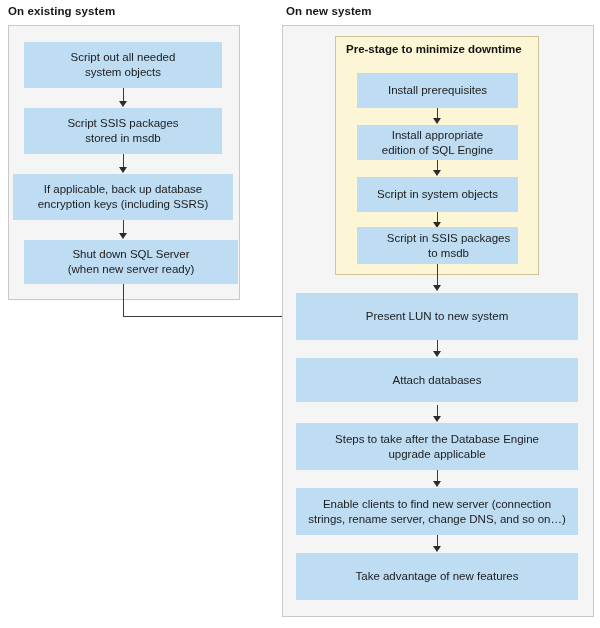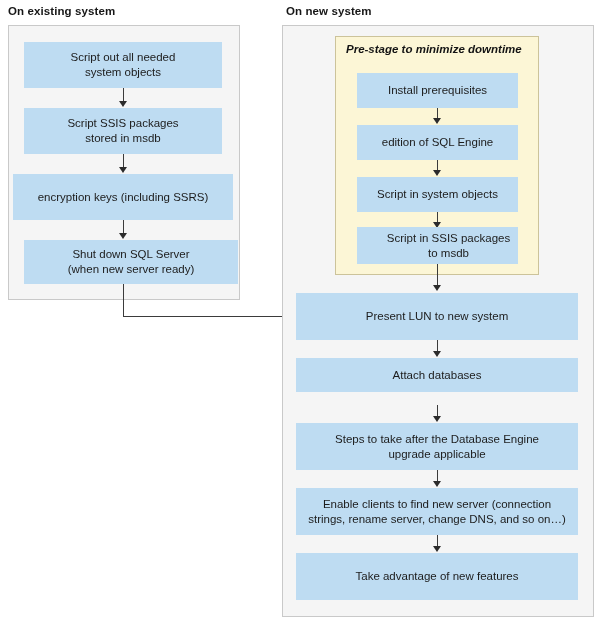--- a/index.html
+++ b/index.html
@@ -40,21 +40,20 @@
   .group-box {
     position: absolute;
     background: #fcf6d6;
     border: 1px solid #ccc39a;
     box-sizing: border-box;
   }
   .group-title {
     position: absolute;
     font-size: 11.5px;
     font-weight: bold;
-    font-style: italic;
     color: #141414;
     white-space: nowrap;
     text-align: center;
   }
 
   .node {
     position: absolute;
     background: #bedcf2;
     box-sizing: border-box;
     display: flex;
@@ -120,20 +119,21 @@
       <span>Script SSIS packages</span>
       <span>stored in msdb</span>
     </div>
   </div>
 
   <div class="arrow-v" style="left:123px; top:154px; height:14px;"></div>
   <div class="arrow-head-down" style="left:119px; top:167px;"></div>
 
   <div class="node" style="left:13px; top:174px; width:220px; height:46px;">
     <div>
+      <span>If applicable, back up database</span>
       <span>encryption keys (including SSRS)</span>
     </div>
   </div>
 
   <div class="arrow-v" style="left:123px; top:220px; height:14px;"></div>
   <div class="arrow-head-down" style="left:119px; top:233px;"></div>
 
   <div class="node" style="left:24px; top:240px; width:214px; height:44px;">
     <div>
       <span>Shut down SQL Server</span>
@@ -156,20 +156,21 @@
     <div>
       <span>Install prerequisites</span>
     </div>
   </div>
 
   <div class="arrow-v" style="left:437px; top:108px; height:11px;"></div>
   <div class="arrow-head-down" style="left:433px; top:118px;"></div>
 
   <div class="node" style="left:357px; top:125px; width:161px; height:35px;">
     <div>
+      <span>Install appropriate</span>
       <span>edition of SQL Engine</span>
     </div>
   </div>
 
   <div class="arrow-v" style="left:437px; top:160px; height:11px;"></div>
   <div class="arrow-head-down" style="left:433px; top:170px;"></div>
 
   <div class="node" style="left:357px; top:177px; width:161px; height:35px;">
     <div>
       <span>Script in system objects</span>
@@ -191,21 +192,21 @@
 
   <div class="node" style="left:296px; top:293px; width:282px; height:47px;">
     <div>
       <span>Present LUN to new system</span>
     </div>
   </div>
 
   <div class="arrow-v" style="left:437px; top:340px; height:12px;"></div>
   <div class="arrow-head-down" style="left:433px; top:351px;"></div>
 
-  <div class="node" style="left:296px; top:358px; width:282px; height:34px;">
+  <div class="node" style="left:296px; top:358px; width:282px; height:44px;">
     <div>
       <span>Attach databases</span>
     </div>
   </div>
 
   <div class="arrow-v" style="left:437px; top:405px; height:12px;"></div>
   <div class="arrow-head-down" style="left:433px; top:416px;"></div>
 
   <div class="node" style="left:296px; top:423px; width:282px; height:47px;">
     <div>

